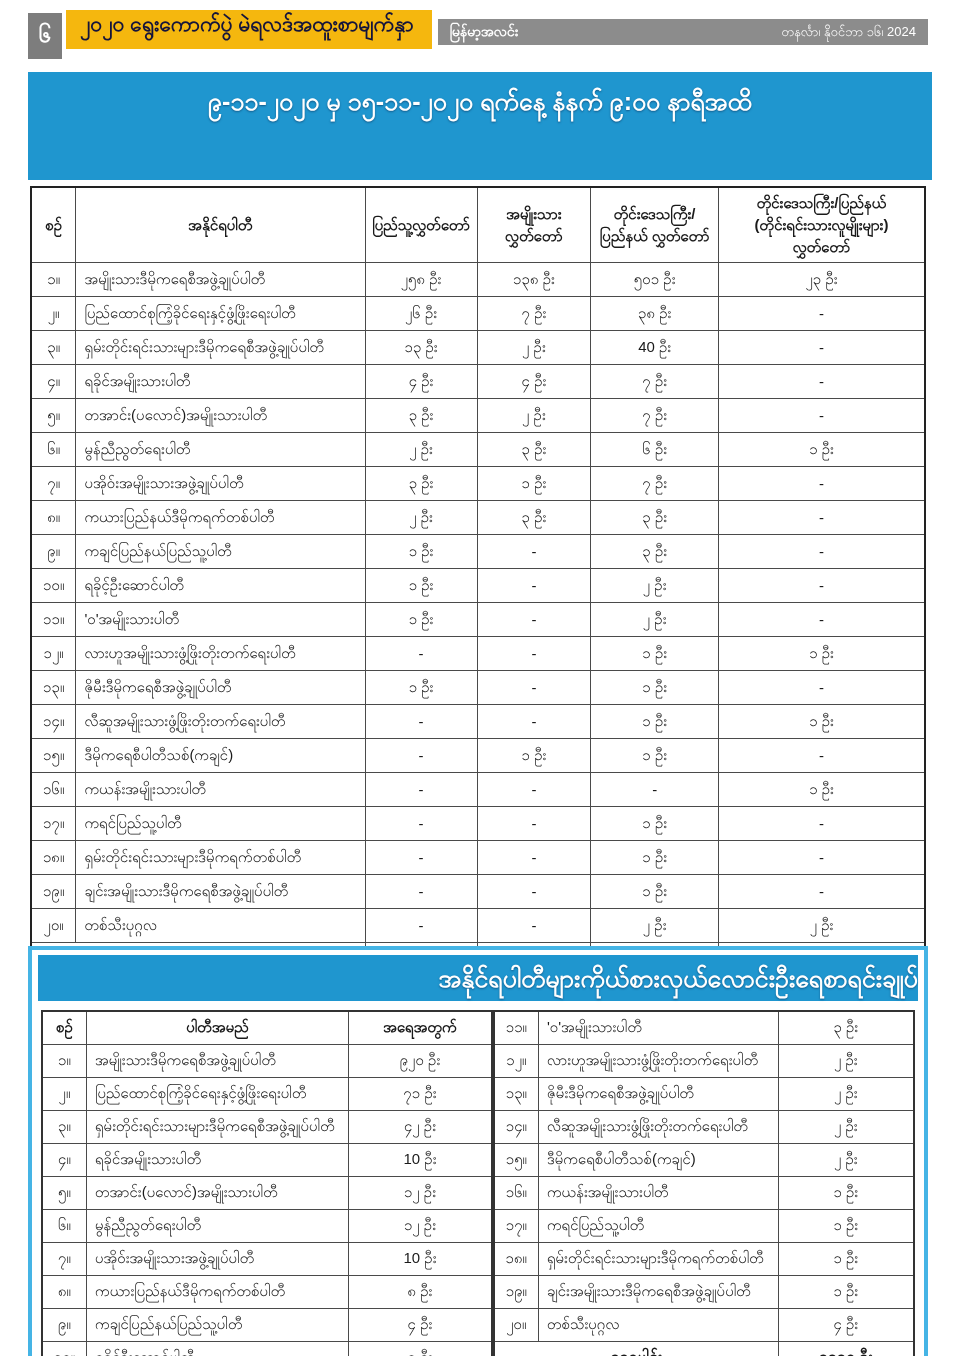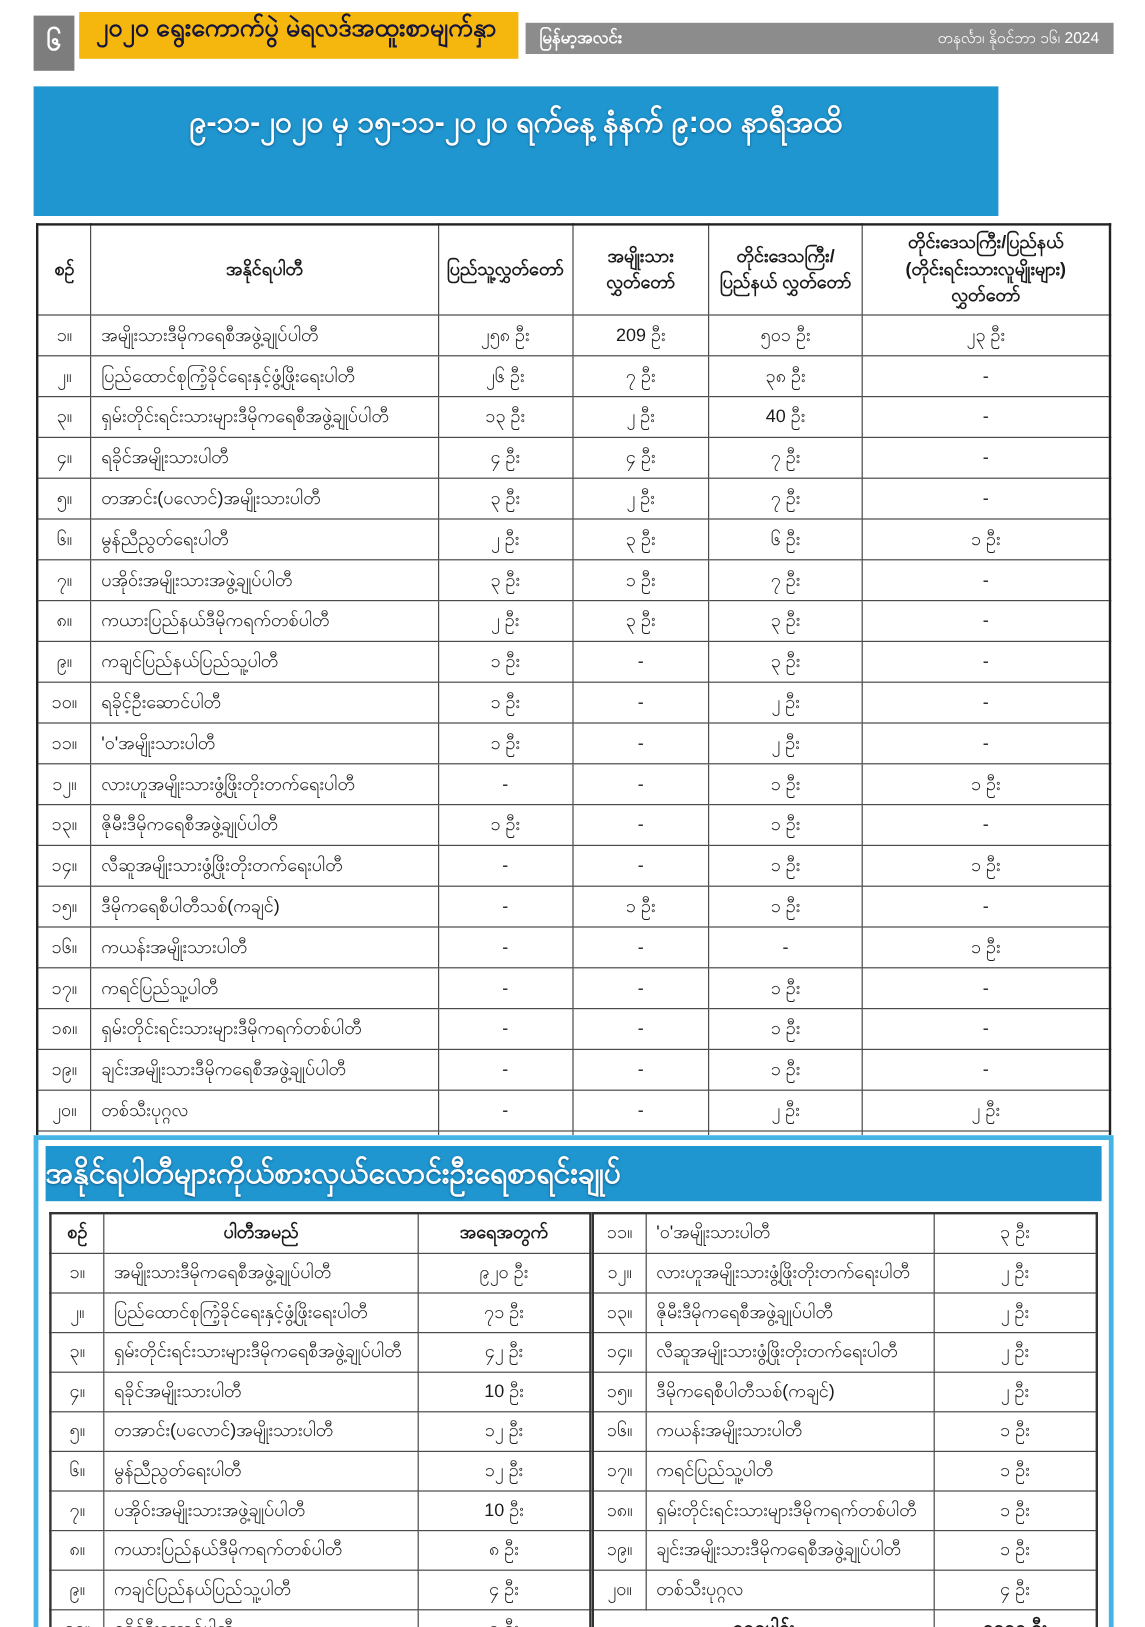--- a/index.html
+++ b/index.html
@@ -29,21 +29,21 @@
   .masthead {
     flex:1 1 auto; height:26px; margin-top:9px; margin-left:6px;
     background:#8c8c8c; color:#ffffff;
     display:flex; align-items:center; justify-content:space-between;
     padding:0 12px; font-size:13px;
   }
   .masthead .paper-name { font-weight:bold; font-size:14px; }
 
   
   .banner {
-    position:absolute; left:28px; top:72px; width:804px; height:108px;
+    position:absolute; left:28px; top:72px; width:904px; height:108px;
     background:#1f96cf; color:#fff; text-align:center;
     text-shadow:0 1px 2px rgba(10,40,80,.55);
   }
   .banner .l1 { font-size:25px; font-weight:bold; padding-top:13px; }
   .banner .l2 { font-size:26px; font-weight:bold; padding-top:12px; }
 
   
   table { border-collapse:collapse; }
   .results {
     position:absolute; left:30px; top:186px; width:896px;
@@ -59,21 +59,21 @@
   .results tfoot td { height:34px; font-weight:bold; text-align:center; font-size:16px; }
 
   
   .section2 {
     position:absolute; left:28px; top:946px; width:900px;
     box-sizing:border-box;
     border:4px solid #45b4e5; border-bottom:9px solid #45b4e5;
     background:#fff; padding:5px 6px 10px;
   }
   .sec2-title {
-    background:#1f96cf; color:#fff; text-align:left;
+    background:#1f96cf; color:#fff; text-align:right;
     font-size:25px; font-weight:bold;
     height:46px; line-height:46px;
     text-shadow:0 1px 2px rgba(10,40,80,.55);
     margin-bottom:9px;
   }
   .summary-wrap { display:flex; justify-content:space-between; padding:0 3px; }
   .sum-table { background:#fff; border:2px solid #333; }
   .sum-table th, .sum-table td { border:1px solid #4a4a4a; font-size:15px; height:30px; }
   .sum-table th { font-weight:bold; text-align:center; }
   .sum-table td.c-no { text-align:center; }
@@ -116,21 +116,21 @@
       <th>အမျိုးသားလွှတ်တော်</th>
       <th>တိုင်းဒေသကြီး/ပြည်နယ် လွှတ်တော်</th>
       <th>တိုင်းဒေသကြီး/ပြည်နယ် (တိုင်းရင်းသားလူမျိုးများ) လွှတ်တော်</th>
     </tr>
   </thead>
   <tbody id="results-body">
       <tr>
         <td class="c-no">၁။</td>
         <td class="c-party">အမျိုးသားဒီမိုကရေစီအဖွဲ့ချုပ်ပါတီ</td>
         <td class="c-num">၂၅၈ ဦး</td>
-        <td class="c-num">209 ဦး</td>
+        <td class="c-num">၁၃၈ ဦး</td>
         <td class="c-num">၅၀၁ ဦး</td>
         <td class="c-num">၂၃ ဦး</td>
       </tr>
       <tr>
         <td class="c-no">၂။</td>
         <td class="c-party">ပြည်ထောင်စုကြံ့ခိုင်ရေးနှင့်ဖွံ့ဖြိုးရေးပါတီ</td>
         <td class="c-num">၂၆ ဦး</td>
         <td class="c-num">၇ ဦး</td>
         <td class="c-num">၃၈ ဦး</td>
         <td class="c-num">-</td>

